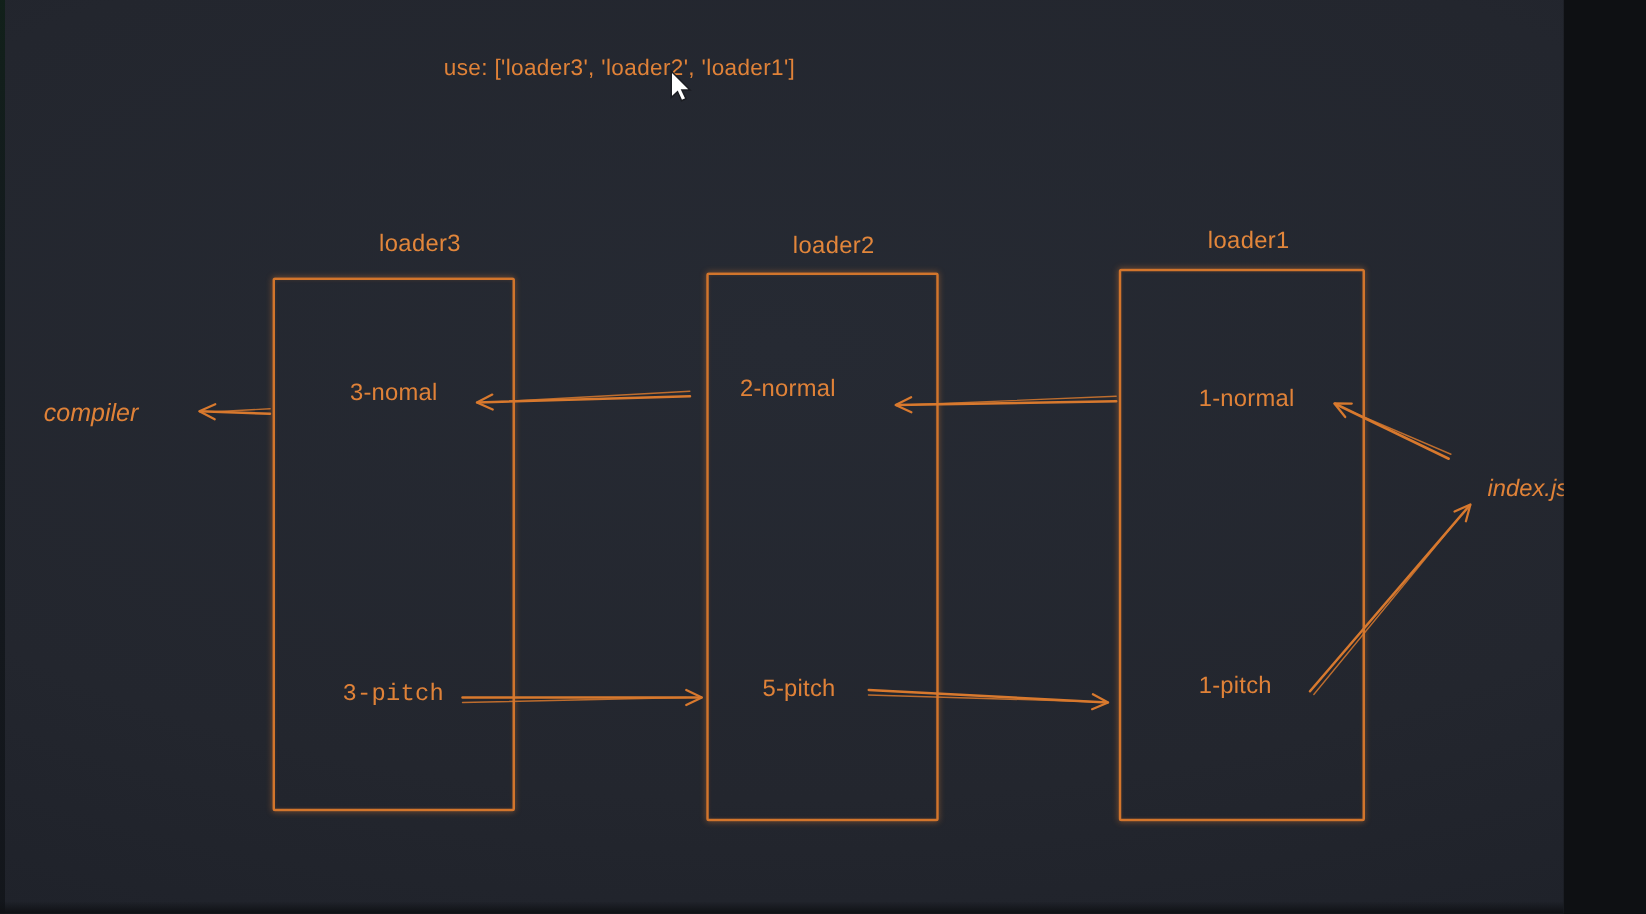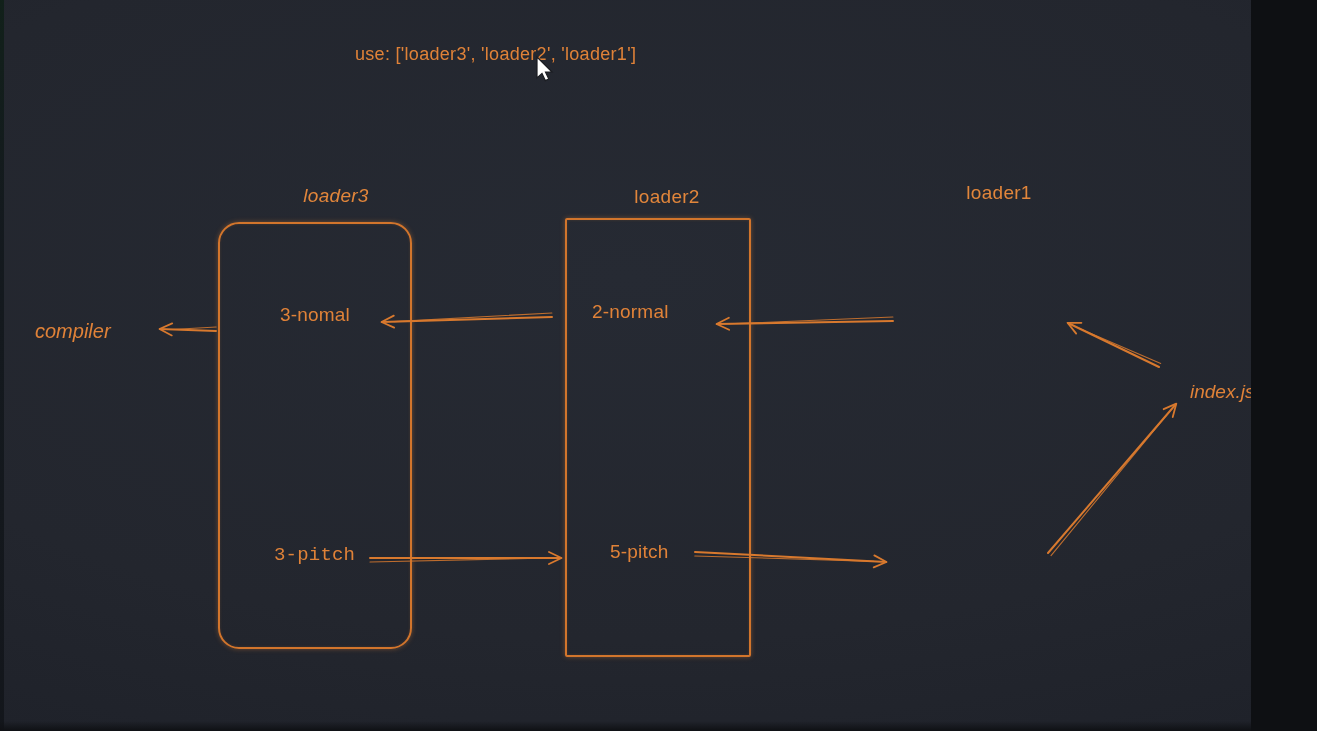--- a/index.html
+++ b/index.html
@@ -24,28 +24,28 @@
     position:absolute;left:355px;top:44px;
     color:#e08238;font-size:18px;letter-spacing:.3px;white-space:pre;
   }
   .loader-box{
     position:absolute;
     border:2px solid #d2752c;
     border-radius:2px;
     box-shadow:0 0 5px rgba(226,130,56,.40), inset 0 0 3px rgba(226,130,56,.18);
     background:transparent;
   }
-  #box-loader3{left:218px;top:222px;width:190px;height:423px;border-radius:21px;}
+  #box-loader3{left:218px;top:222px;width:190px;height:423px;}
   #box-loader2{left:565px;top:218px;width:182px;height:435px;}
   #box-loader1{left:895px;top:215px;width:193px;height:438px;}
   .box-title{
     position:absolute;transform:translateX(-50%);
     color:#e2863b;font-size:19px;letter-spacing:.3px;white-space:nowrap;
   }
-  #title-loader3{left:336px;top:185px;font-style:italic;}
+  #title-loader3{left:336px;top:185px;}
   #title-loader2{left:667px;top:186px;}
   #title-loader1{left:999px;top:182px;}
   .phase-label{
     position:absolute;color:#e08238;font-size:19px;letter-spacing:.2px;white-space:nowrap;
   }
   #box-loader3 .normal-label{left:60px;top:80px;}
   #box-loader3 .pitch-label {left:54px;top:320px;font-family:Liberation Mono, monospace;}
   #box-loader2 .normal-label{left:25px;top:81px;}
   #box-loader2 .pitch-label {left:43px;top:321px;}
   #box-loader1 .normal-label{left:62px;top:92px;}
@@ -76,20 +76,24 @@
   <div class="loader-box" id="box-loader3">
     <div class="phase-label normal-label">3-nomal</div>
     <div class="phase-label pitch-label">3-pitch</div>
   </div>
 
   <div class="loader-box" id="box-loader2">
     <div class="phase-label normal-label">2-normal</div>
     <div class="phase-label pitch-label">5-pitch</div>
   </div>
 
+  <div class="loader-box" id="box-loader1">
+    <div class="phase-label normal-label">1-normal</div>
+    <div class="phase-label pitch-label">1-pitch</div>
+  </div>
 
   <div class="side-label" id="label-compiler">compiler</div>
   <div class="side-label" id="label-indexjs">index.js</div>
 
   <svg id="arrow-layer" width="1317" height="731" viewBox="0 0 1317 731" xmlns="http://www.w3.org/2000/svg">
     <defs>
       <marker id="arrowhead" markerUnits="userSpaceOnUse" markerWidth="18" markerHeight="16" refX="14" refY="7.5" orient="auto">
         <path d="M2,1.5 L14.5,7.5 L2,13.5" fill="none" stroke="#d8792e" stroke-width="1.8" stroke-linecap="round" stroke-linejoin="round"></path>
       </marker>
     </defs>

